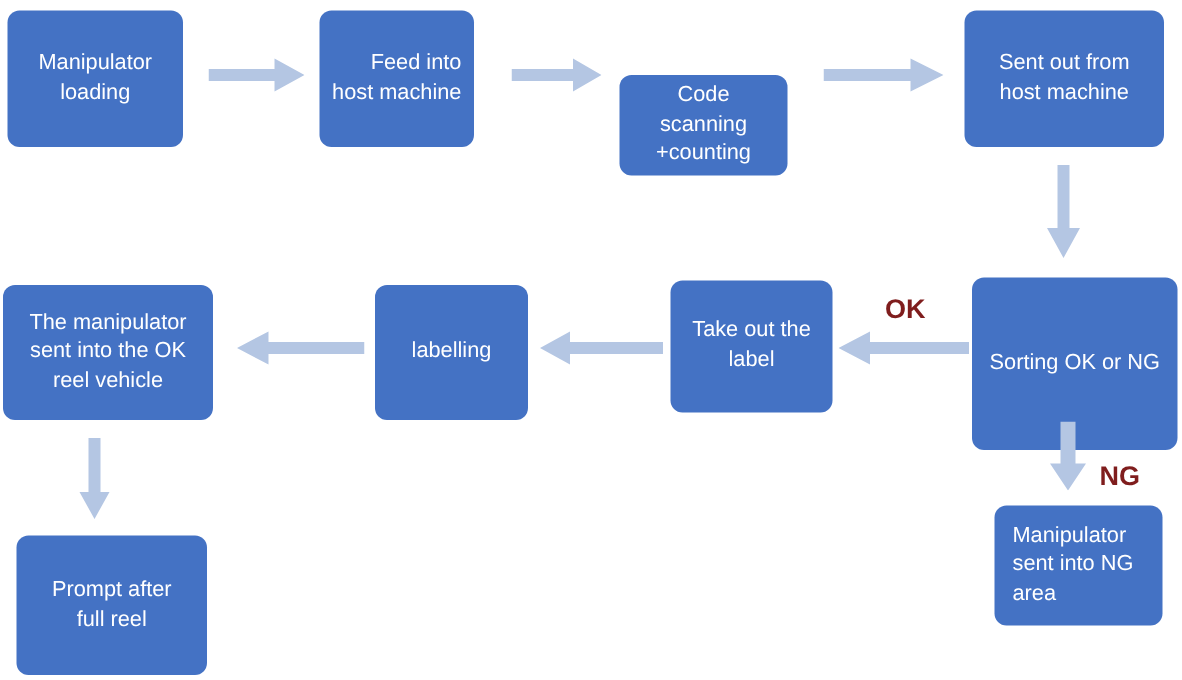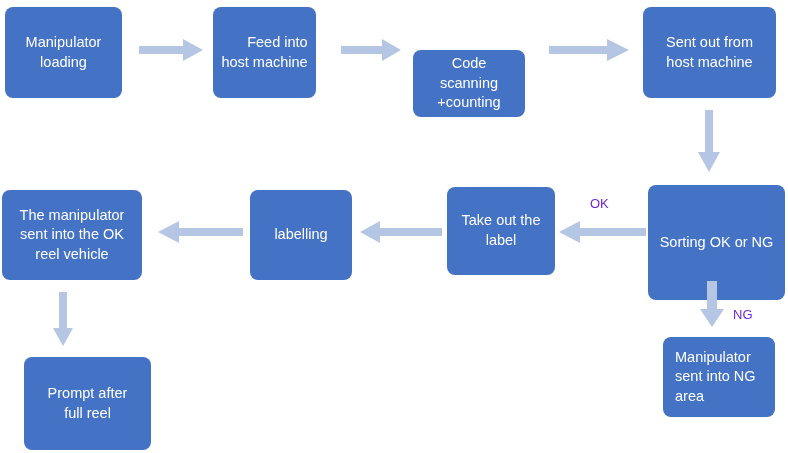--- a/index.html
+++ b/index.html
@@ -30,24 +30,25 @@
     padding: 4px 8px;
     white-space: pre-line;
   }
   .node.left-align {
     justify-content: flex-start;
     text-align: left;
     padding-left: 12px;
   }
   .edge-label {
     position: absolute;
-    color: #6d28d9;
-    font-size: 13px;
+    color: #7f1d1d;
+    font-size: 18px;
     line-height: 1;
     white-space: nowrap;
+    font-weight: bold;
   }
   
   .arrow {
     position: absolute;
   }
   .arrow svg { display: block; }
 </style>
 </head>
 <body>
 
@@ -70,21 +71,21 @@
 sent into the OK
 reel vehicle</div>
 
   <div class="node" style="left:447px; top:187px; width:108px; height:88px;">Take out the
 label</div>
 
   <div class="node" style="left:250px; top:190px; width:102px; height:90px;">labelling</div>
 
   <div class="node" style="left:648px; top:185px; width:137px; height:115px;">Sorting OK or NG</div>
 
-  <div class="node" style="left:24px; top:357px; width:127px; height:93px;">Prompt after
+  <div class="node" style="left:11px; top:357px; width:127px; height:93px;">Prompt after
 full reel</div>
 
   <div class="node left-align" style="left:663px; top:337px; width:112px; height:80px;">Manipulator
 sent into NG
 area</div>
 
   <div class="arrow" style="left:139px; top:38px; width:64px; height:24px;">
     <svg width="64" height="24" viewBox="0 0 64 24" aria-hidden="true">
       <polygon points="0,8 44,8 44,1 64,12 44,23 44,16 0,16" fill="#B4C6E3"></polygon>
     </svg>

